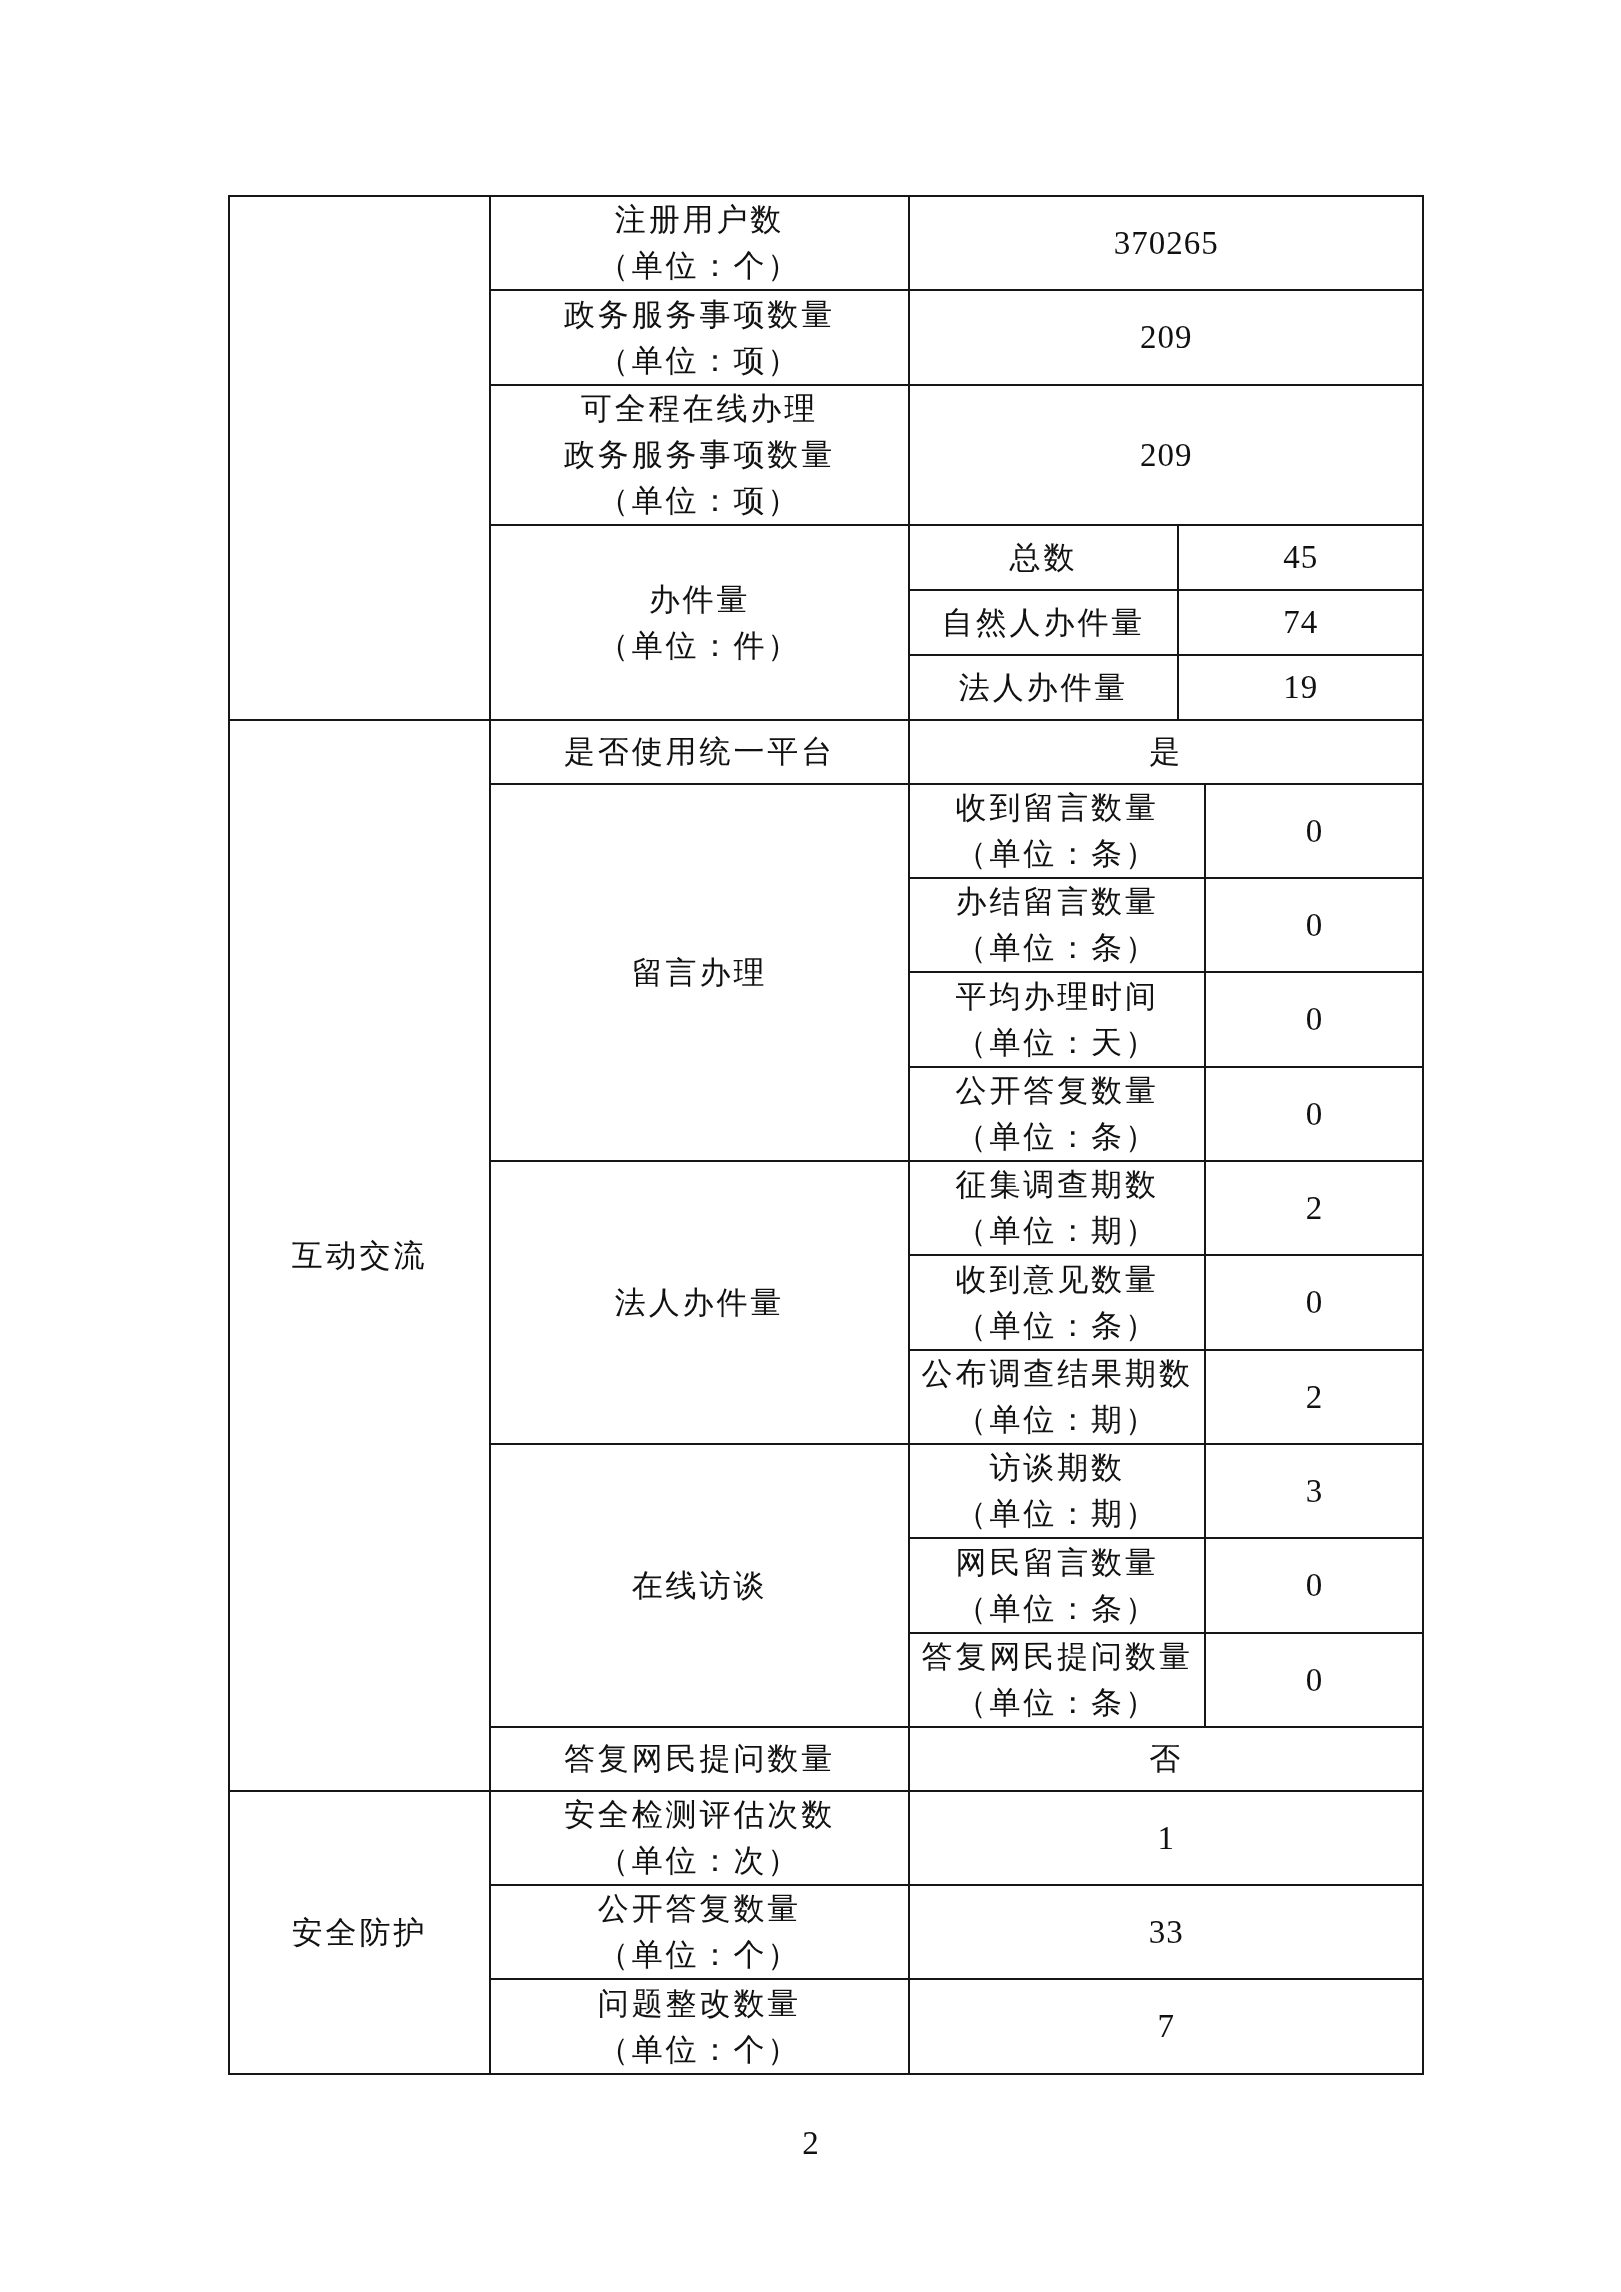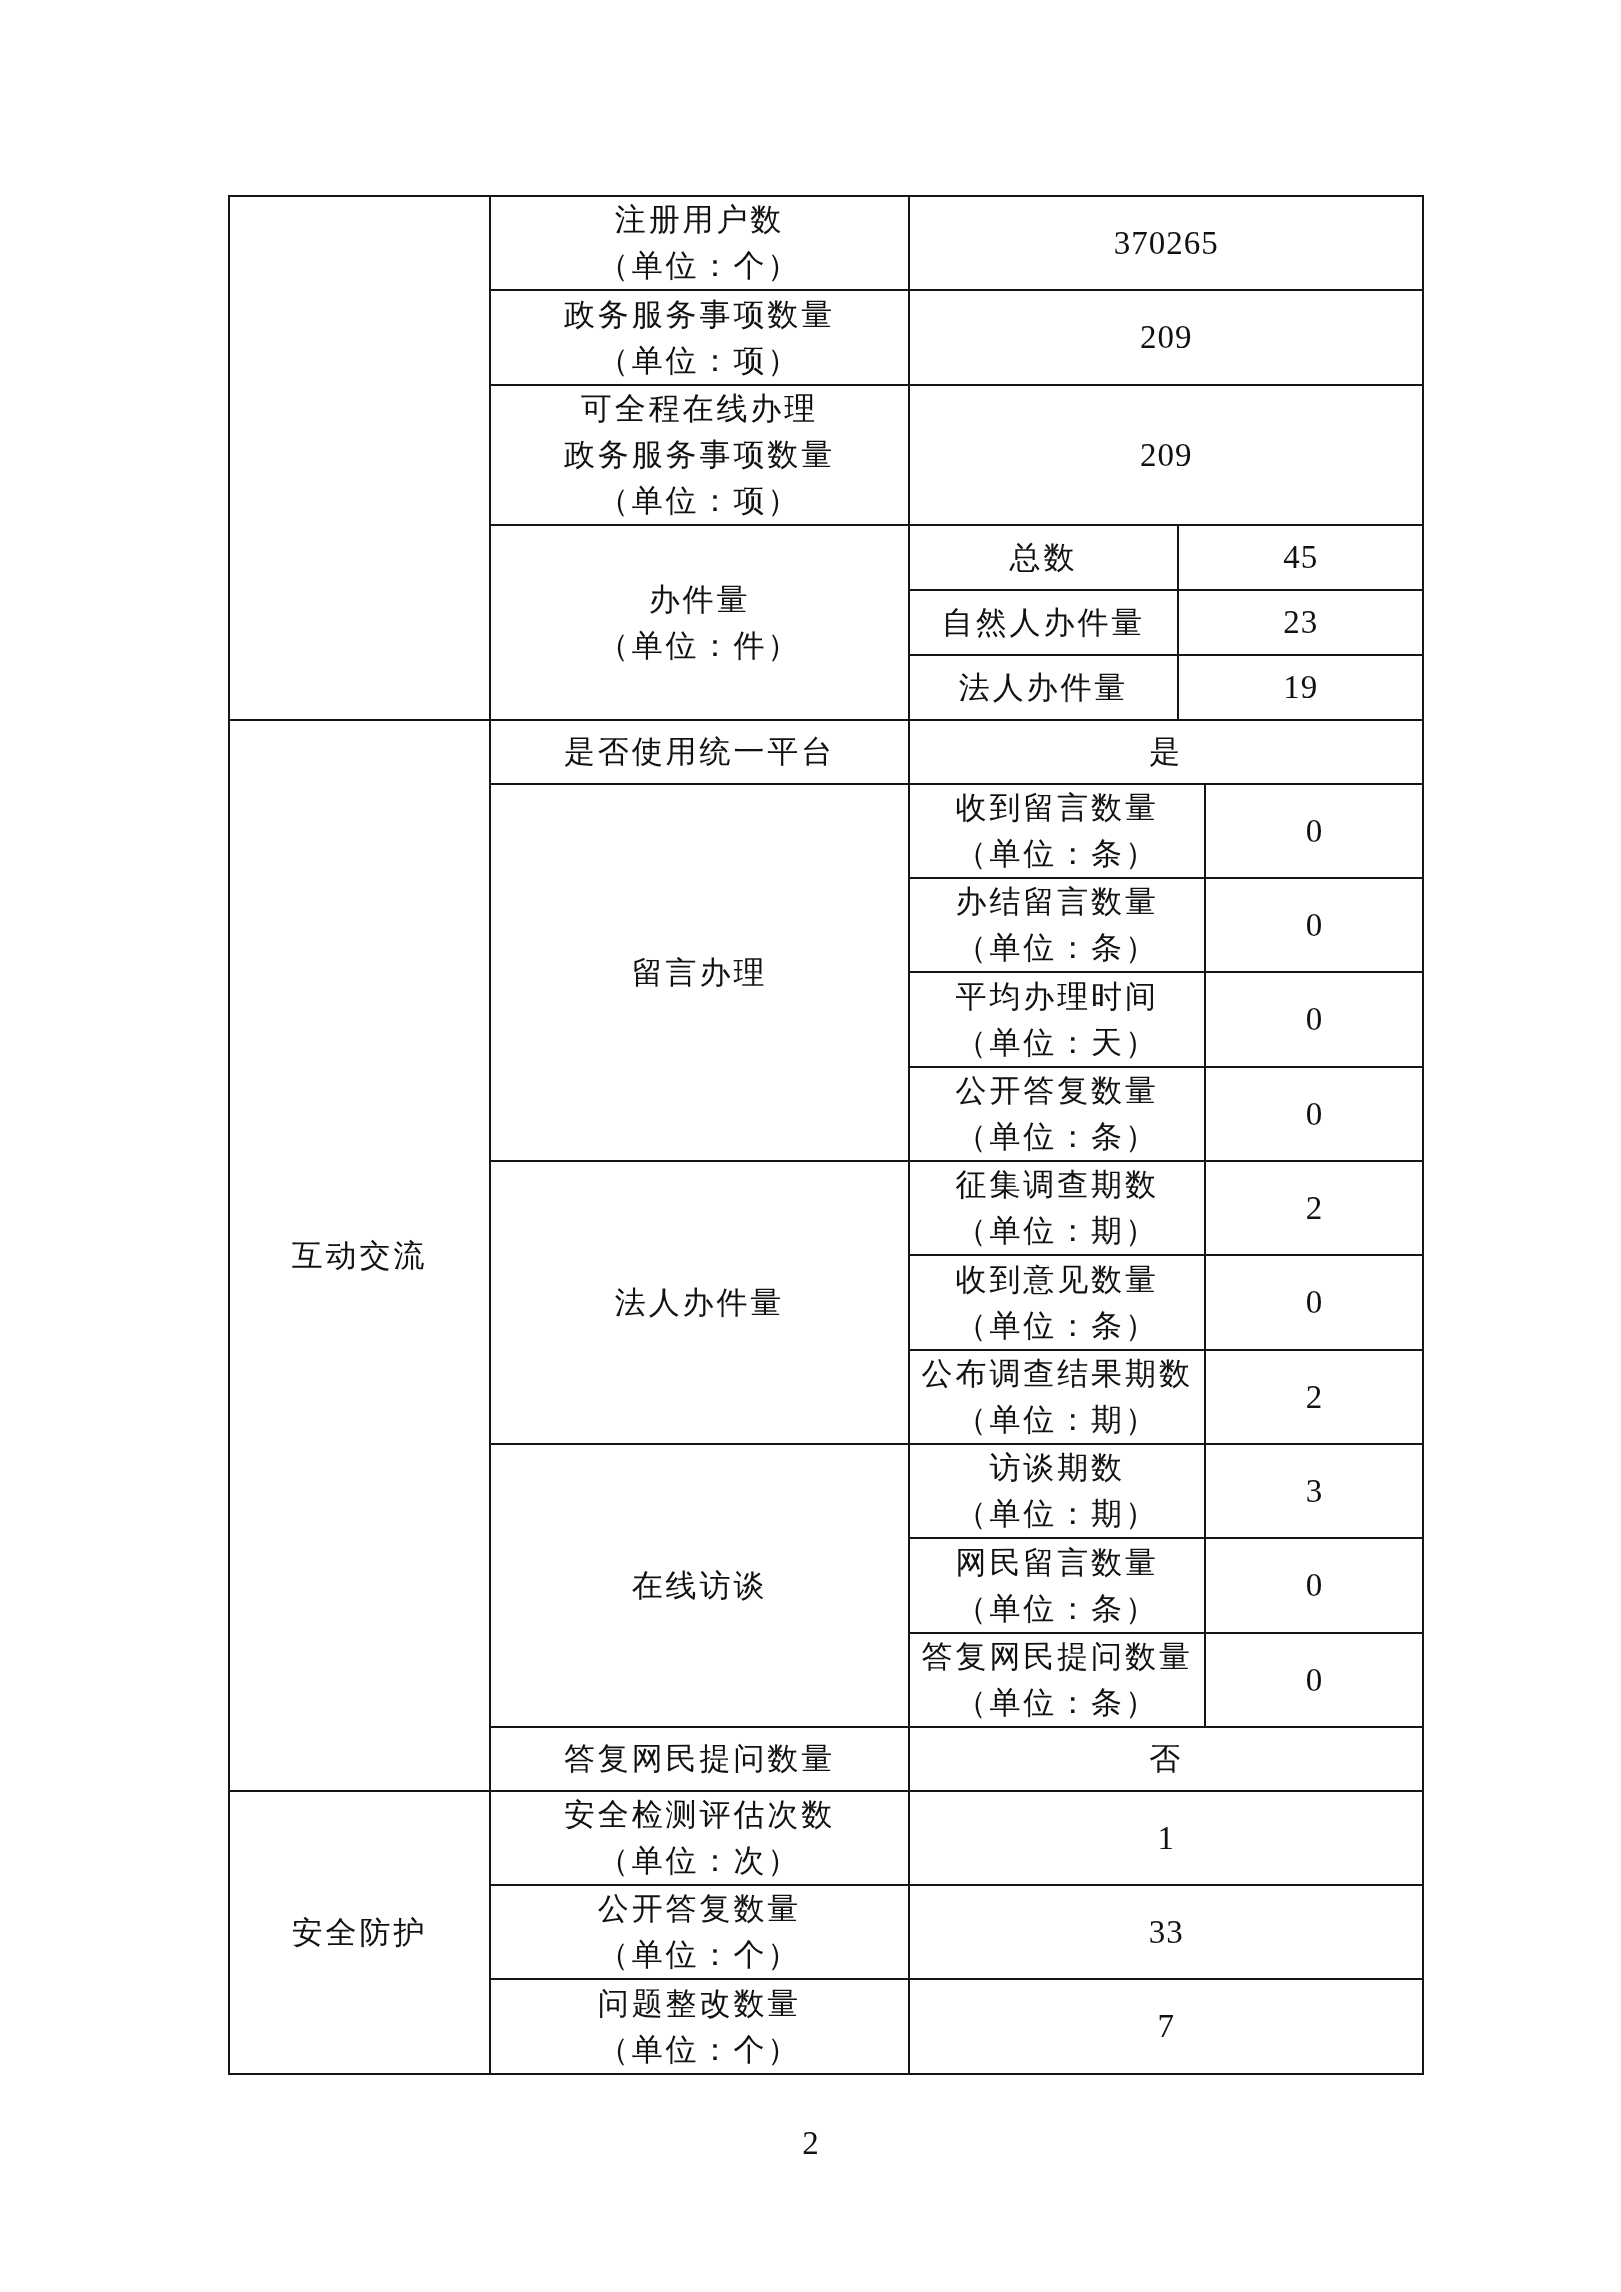--- a/index.html
+++ b/index.html
@@ -96,21 +96,21 @@
     <tr style="height:65px">
       <td rowspan="3">
         <div class="line">办件量</div>
         <div class="line">（单位：件）</div>
       </td>
       <td>总数</td>
       <td colspan="2" class="num">45</td>
     </tr>
     <tr style="height:65px">
       <td>自然人办件量</td>
-      <td colspan="2" class="num">23</td>
+      <td colspan="2" class="num">74</td>
     </tr>
     <tr style="height:65px">
       <td>法人办件量</td>
       <td colspan="2" class="num">19</td>
     </tr>
 
     <tr style="height:64px">
       <td rowspan="12">互动交流</td>
       <td>是否使用统一平台</td>
       <td colspan="3">是</td>

